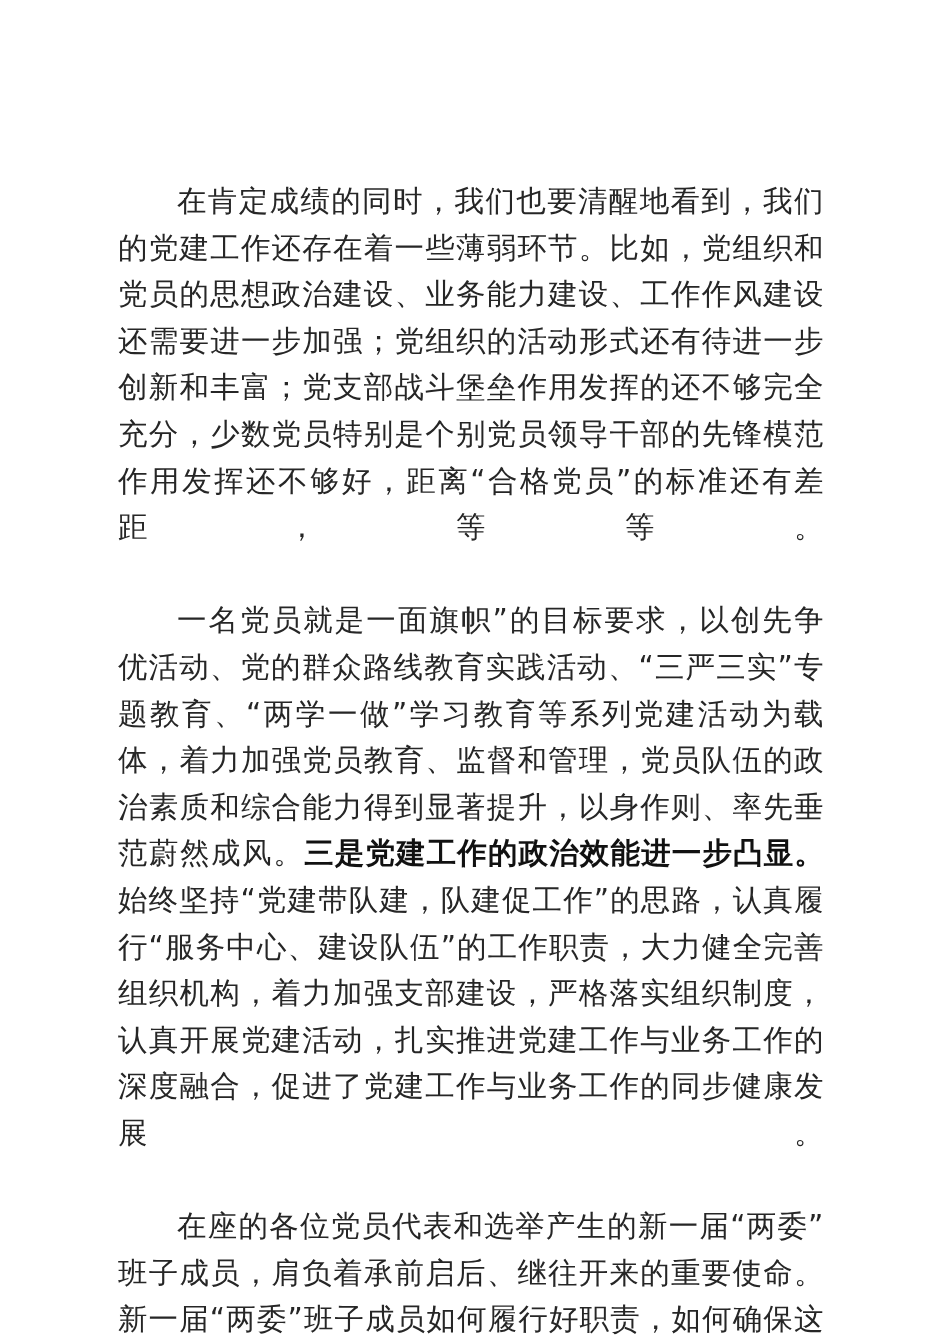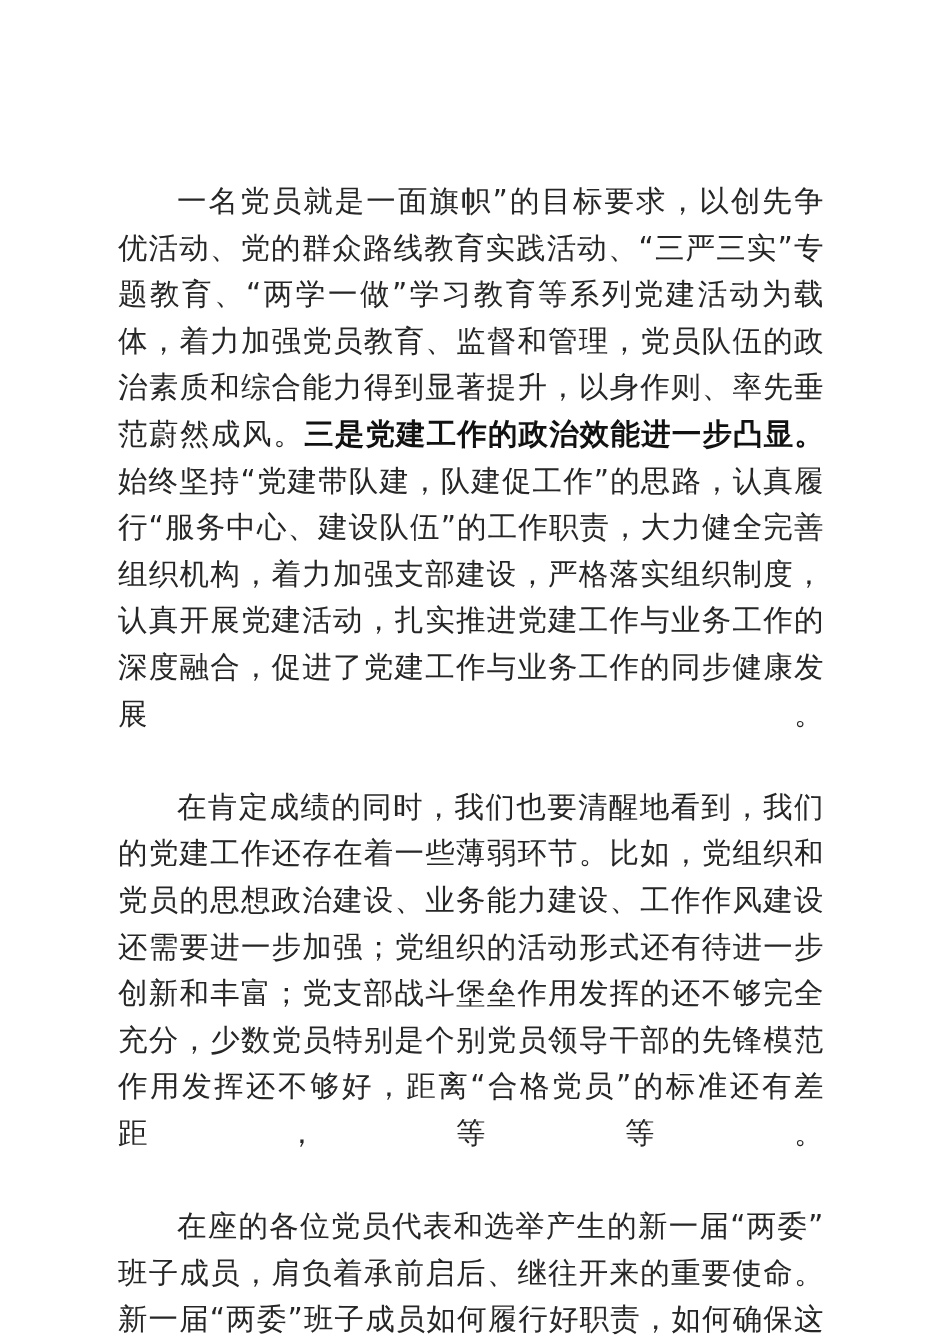--- a/index.html
+++ b/index.html
@@ -56,25 +56,25 @@
     width: 100%;
   }
 </style>
 </head>
 <body>
 
 <div class="page">
   <div class="doc-body">
 
     <p class="para">
-      <span>一名党员就是一面旗帜”的目标要求，以创先争优活动、党的群众路线教育实践活动、“三严三实”专题教育、“两学一做”学习教育等系列党建活动为载体，着力加强党员教育、监督和管理，党员队伍的政治素质和综合能力得到显著提升，以身作则、率先垂范蔚然成风。</span><b class="bold">三是党建工作的政治效能进一步凸显。</b><span>始终坚持“党建带队建，队建促工作”的思路，认真履行“服务中心、建设队伍”的工作职责，大力健全完善组织机构，着力加强支部建设，严格落实组织制度，认真开展党建活动，扎实推进党建工作与业务工作的深度融合，促进了党建工作与业务工作的同步健康发展。</span>
+      <span>在肯定成绩的同时，我们也要清醒地看到，我们的党建工作还存在着一些薄弱环节。比如，党组织和党员的思想政治建设、业务能力建设、工作作风建设还需要进一步加强；党组织的活动形式还有待进一步创新和丰富；党支部战斗堡垒作用发挥的还不够完全充分，少数党员特别是个别党员领导干部的先锋模范作用发挥还不够好，距离“合格党员”的标准还有差距，等等。</span>
     </p>
 
     <p class="para">
-      <span>在肯定成绩的同时，我们也要清醒地看到，我们的党建工作还存在着一些薄弱环节。比如，党组织和党员的思想政治建设、业务能力建设、工作作风建设还需要进一步加强；党组织的活动形式还有待进一步创新和丰富；党支部战斗堡垒作用发挥的还不够完全充分，少数党员特别是个别党员领导干部的先锋模范作用发挥还不够好，距离“合格党员”的标准还有差距，等等。</span>
+      <span>一名党员就是一面旗帜”的目标要求，以创先争优活动、党的群众路线教育实践活动、“三严三实”专题教育、“两学一做”学习教育等系列党建活动为载体，着力加强党员教育、监督和管理，党员队伍的政治素质和综合能力得到显著提升，以身作则、率先垂范蔚然成风。</span><b class="bold">三是党建工作的政治效能进一步凸显。</b><span>始终坚持“党建带队建，队建促工作”的思路，认真履行“服务中心、建设队伍”的工作职责，大力健全完善组织机构，着力加强支部建设，严格落实组织制度，认真开展党建活动，扎实推进党建工作与业务工作的深度融合，促进了党建工作与业务工作的同步健康发展。</span>
     </p>
 
     <p class="para">
       <span>在座的各位党员代表和选举产生的新一届“两委”班子成员，肩负着承前启后、继往开来的重要使命。新一届“两委”班子成员如何履行好职责，如何确保这次党员大会确定的各项</span>
     </p>
 
   </div>
 </div>
 
 </body></html>

